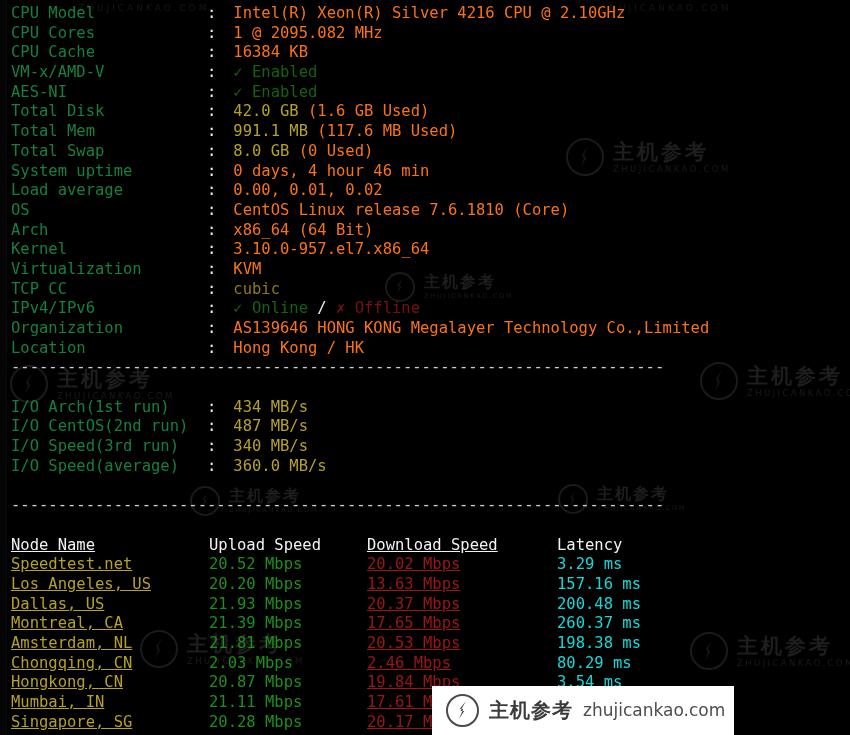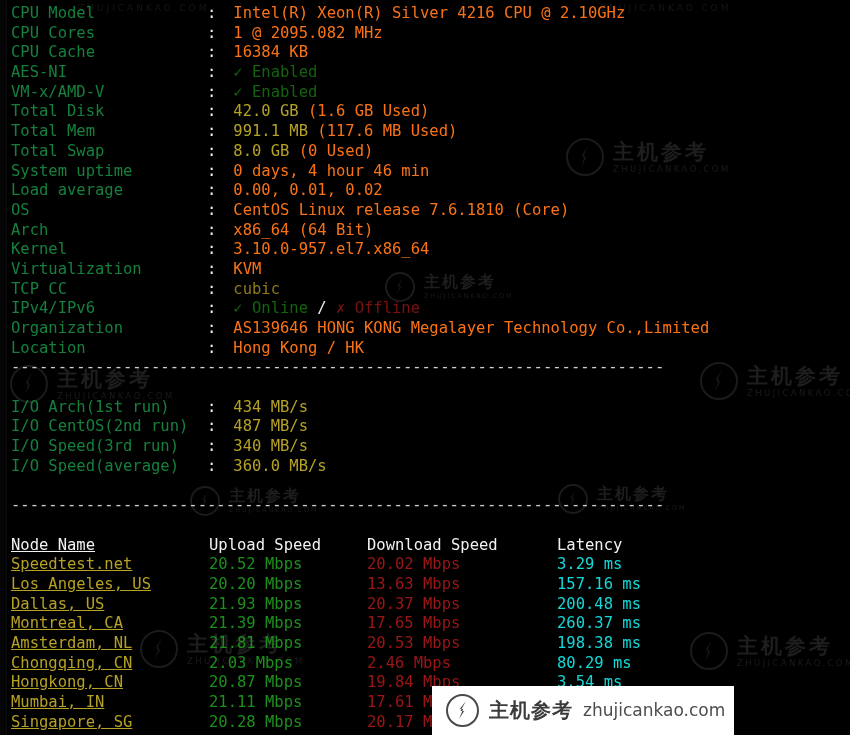--- a/index.html
+++ b/index.html
@@ -74,21 +74,21 @@
     height: 19.7px;
     color: #cfcfcf;
     letter-spacing: 0px;
     overflow: hidden;
   }
 
   
   .st-row { white-space: pre; height: 19.7px; }
   .st-node { display: inline-block; width: 198px; text-decoration: underline; }
   .st-up   { display: inline-block; width: 158px; }
-  .st-down { display: inline-block; width: 190px; }
+  .st-down { display: inline-block; width: 190px; text-decoration: underline; }
   .st-lat  { display: inline-block; }
   .st-head { color: #f2f2f2; }
 
   
   .wm {
     position: absolute;
     z-index: 2;
     pointer-events: none;
     display: flex;
     align-items: center;
@@ -257,22 +257,22 @@
       <div class="wm-en">ZHUJICANKAO.COM</div>
     </div>
   </div>
 
   <div class="term-body">
 
     <div id="sysinfo-block">
         <div class="row"><span class="label">CPU Model      </span><span class="colon">:</span><span class="c-cyan"> Intel(R) Xeon(R) Silver 4216 CPU @ 2.10GHz</span></div>
         <div class="row"><span class="label">CPU Cores      </span><span class="colon">:</span><span class="c-cyan"> 1 @ 2095.082 MHz</span></div>
         <div class="row"><span class="label">CPU Cache      </span><span class="colon">:</span><span class="c-cyan"> 16384 KB</span></div>
+        <div class="row"><span class="label">VM-x/AMD-V     </span><span class="colon">:</span><span class="c-green-d"> ✓ Enabled</span></div>
         <div class="row"><span class="label">AES-NI         </span><span class="colon">:</span><span class="c-green-d"> ✓ Enabled</span></div>
-        <div class="row"><span class="label">VM-x/AMD-V     </span><span class="colon">:</span><span class="c-green-d"> ✓ Enabled</span></div>
         <div class="row"><span class="label">Total Disk     </span><span class="colon">:</span><span class="c-yellow"> 42.0 GB</span><span class="c-cyan"> (1.6 GB Used)</span></div>
         <div class="row"><span class="label">Total Mem      </span><span class="colon">:</span><span class="c-yellow"> 991.1 MB</span><span class="c-cyan"> (117.6 MB Used)</span></div>
         <div class="row"><span class="label">Total Swap     </span><span class="colon">:</span><span class="c-yellow"> 8.0 GB</span><span class="c-cyan"> (0 Used)</span></div>
         <div class="row"><span class="label">System uptime  </span><span class="colon">:</span><span class="c-cyan"> 0 days, 4 hour 46 min</span></div>
         <div class="row"><span class="label">Load average   </span><span class="colon">:</span><span class="c-cyan"> 0.00, 0.01, 0.02</span></div>
         <div class="row"><span class="label">OS             </span><span class="colon">:</span><span class="c-cyan"> CentOS Linux release 7.6.1810 (Core)</span></div>
         <div class="row"><span class="label">Arch           </span><span class="colon">:</span><span class="c-cyan"> x86_64 (64 Bit)</span></div>
         <div class="row"><span class="label">Kernel         </span><span class="colon">:</span><span class="c-cyan"> 3.10.0-957.el7.x86_64</span></div>
         <div class="row"><span class="label">Virtualization </span><span class="colon">:</span><span class="c-cyan"> KVM</span></div>
         <div class="row"><span class="label">TCP CC         </span><span class="colon">:</span><span class="c-gold"> cubic</span></div>

